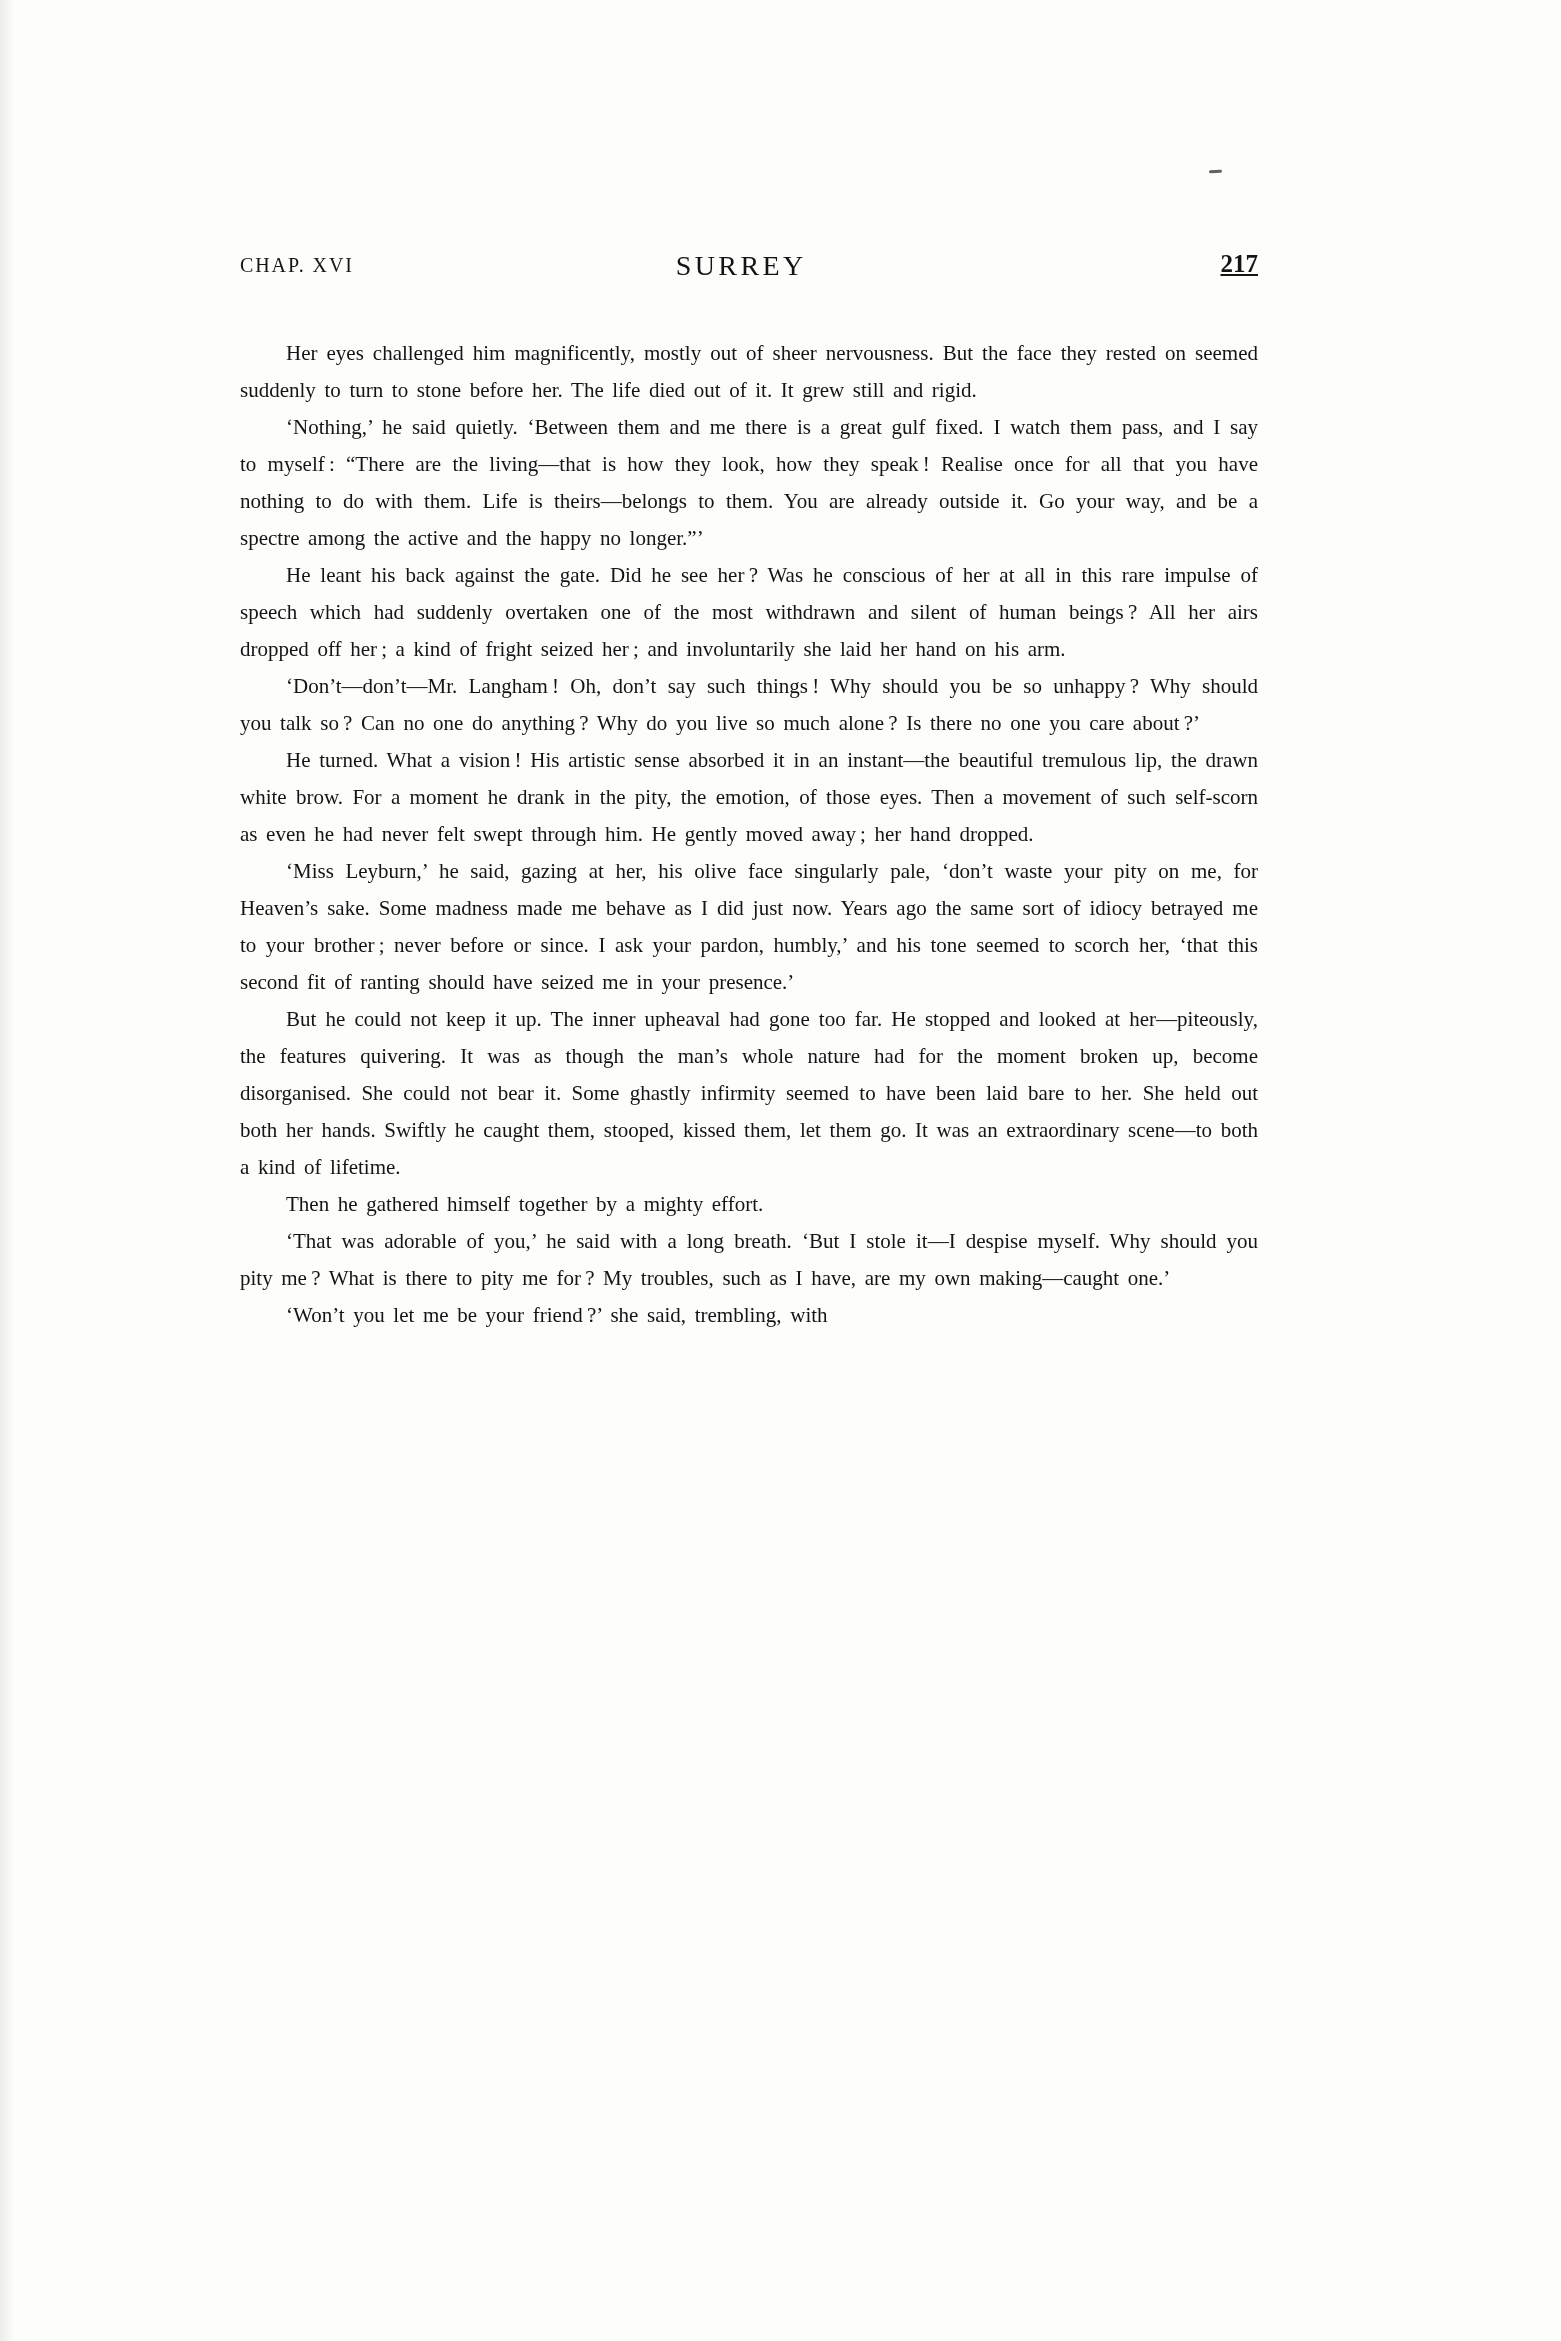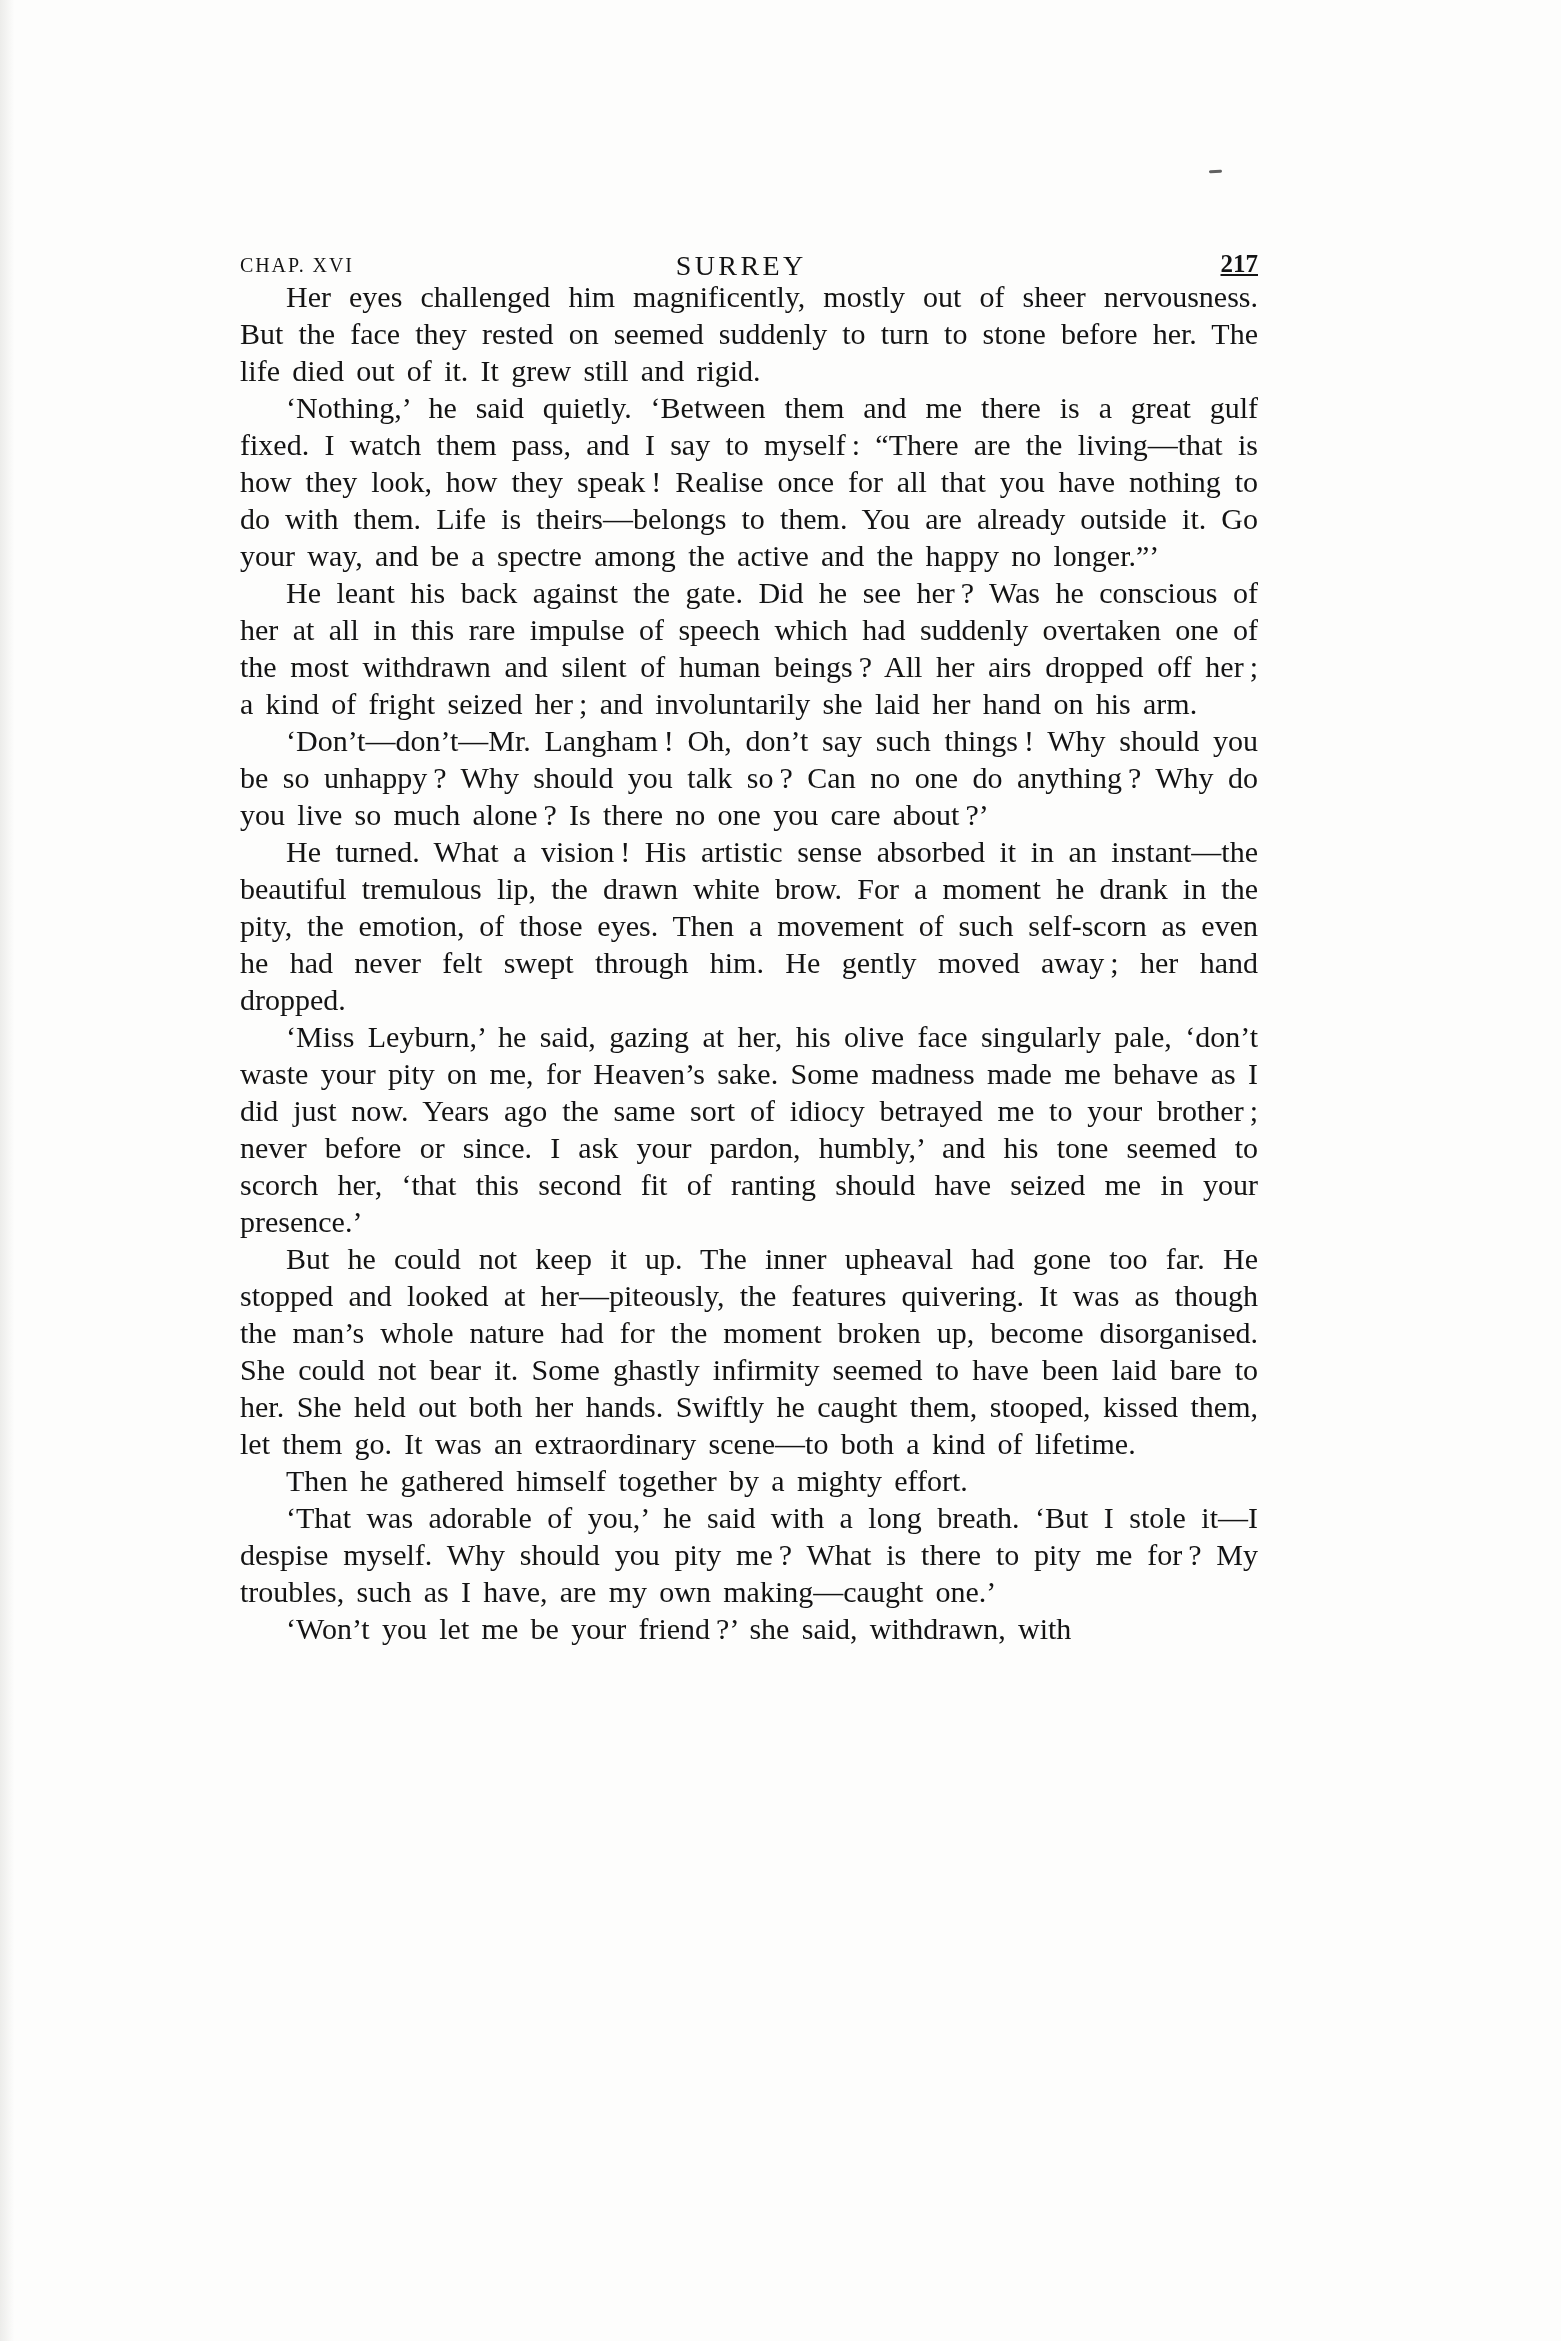--- a/index.html
+++ b/index.html
@@ -55,21 +55,22 @@
     left: 50%;
     transform: translateX(-56%);
   }
   .page-number {
     font-size: 25px;
     font-weight: bold;
     white-space: nowrap;
     text-decoration: underline;
   }
   .body-text {
-    font-size: 30px;
+    margin-top: 57px;
+    font-size: 21px;
     line-height: 37px;
     text-align: justify;
     word-spacing: 0.16em;
   }
   .body-text p {
     margin: 0;
     text-indent: 46px;
   }
   .it {
   }
@@ -92,18 +93,18 @@
     <div class="body-text">
         <p><span>Her eyes challenged him magnificently, mostly out of sheer nervousness.  But the face they rested on seemed suddenly to turn to stone before her.  The life died out of it.  It grew still and rigid.</span></p>
         <p><span>‘Nothing,’ he said quietly.  ‘Between them and me there is a great gulf fixed.  I watch them pass, and I say to myself :  “There are </span><span class="it">the living</span><span>—that is how they look, how they speak !  Realise once for all that you have nothing to do with them.  Life is theirs—belongs to </span><span class="it">them</span><span>.  You are already outside it.  Go your way, and be a spectre among the active and the happy no longer.”’</span></p>
         <p><span>He leant his back against the gate.  Did he see her ?  Was he conscious of her at all in this rare impulse of speech which had suddenly overtaken one of the most withdrawn and silent of human beings ?  All her airs dropped off her ; a kind of fright seized her ; and involuntarily she laid her hand on his arm.</span></p>
         <p><span>‘Don’t—don’t—Mr. Langham !  Oh, don’t say such things !  Why should you be so unhappy ?  Why should you talk so ?  Can no one do anything ?  Why do you live so much alone ?  Is there no one you care about ?’</span></p>
         <p><span>He turned.  What a vision !  His artistic sense absorbed it in an instant—the beautiful tremulous lip, the drawn white brow.  For a moment he drank in the pity, the emotion, of those eyes.  Then a movement of such self-scorn as even he had never felt swept through him.  He gently moved away ; her hand dropped.</span></p>
         <p><span>‘Miss Leyburn,’ he said, gazing at her, his olive face singularly pale, ‘don’t waste your pity on me, for Heaven’s sake.  Some madness made me behave as I did just now.  Years ago the same sort of idiocy betrayed me to your brother ; never before or since.  I ask your pardon, humbly,’ and his tone seemed to scorch her, ‘that this second fit of ranting should have seized me in your presence.’</span></p>
         <p><span>But he could not keep it up.  The inner upheaval had gone too far.  He stopped and looked at her—piteously, the features quivering.  It was as though the man’s whole nature had for the moment broken up, become disorganised.  She could not bear it.  Some ghastly infirmity seemed to have been laid bare to her.  She held out both her hands.  Swiftly he caught them, stooped, kissed them, let them go.  It was an extraordinary scene—to both a kind of lifetime.</span></p>
         <p><span>Then he gathered himself together by a mighty effort.</span></p>
         <p><span>‘That was </span><span class="it">adorable</span><span> of you,’ he said with a long breath.  ‘But I stole it—I despise myself.  Why should you pity me ?  What is there to pity me for ?  My troubles, such as I have, are my own making—caught one.’</span></p>
-        <p><span>‘Won’t you let me be your friend ?’ she said, withdrawn, with</span></p>
+        <p><span>‘Won’t you let me be your friend ?’ she said, trembling, with</span></p>
       </div>
 
   </div>
 </div>
 
 
 </body></html>

